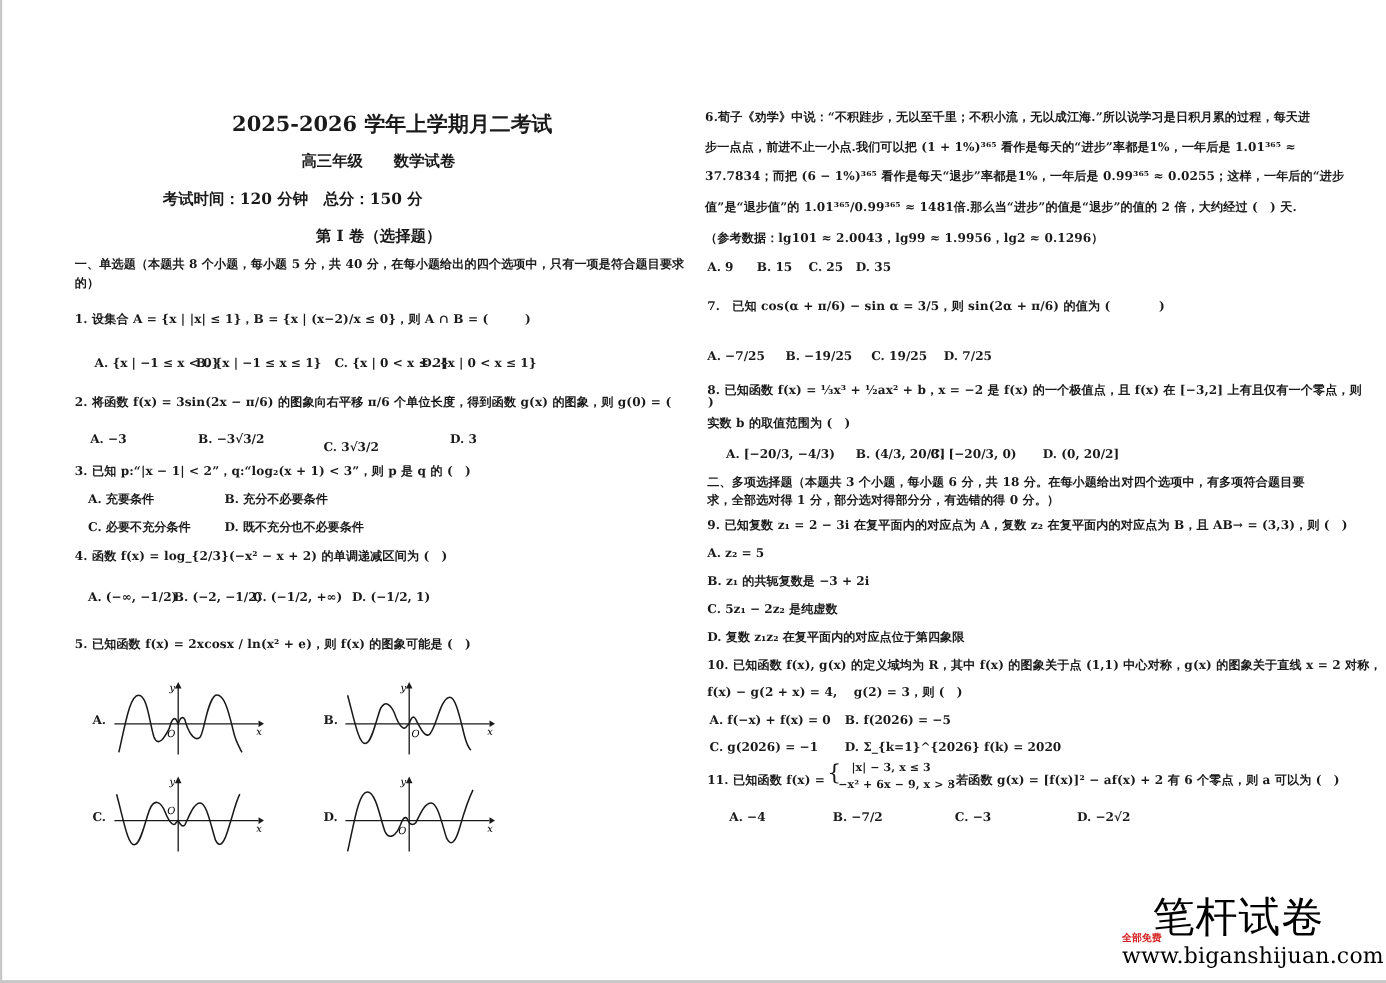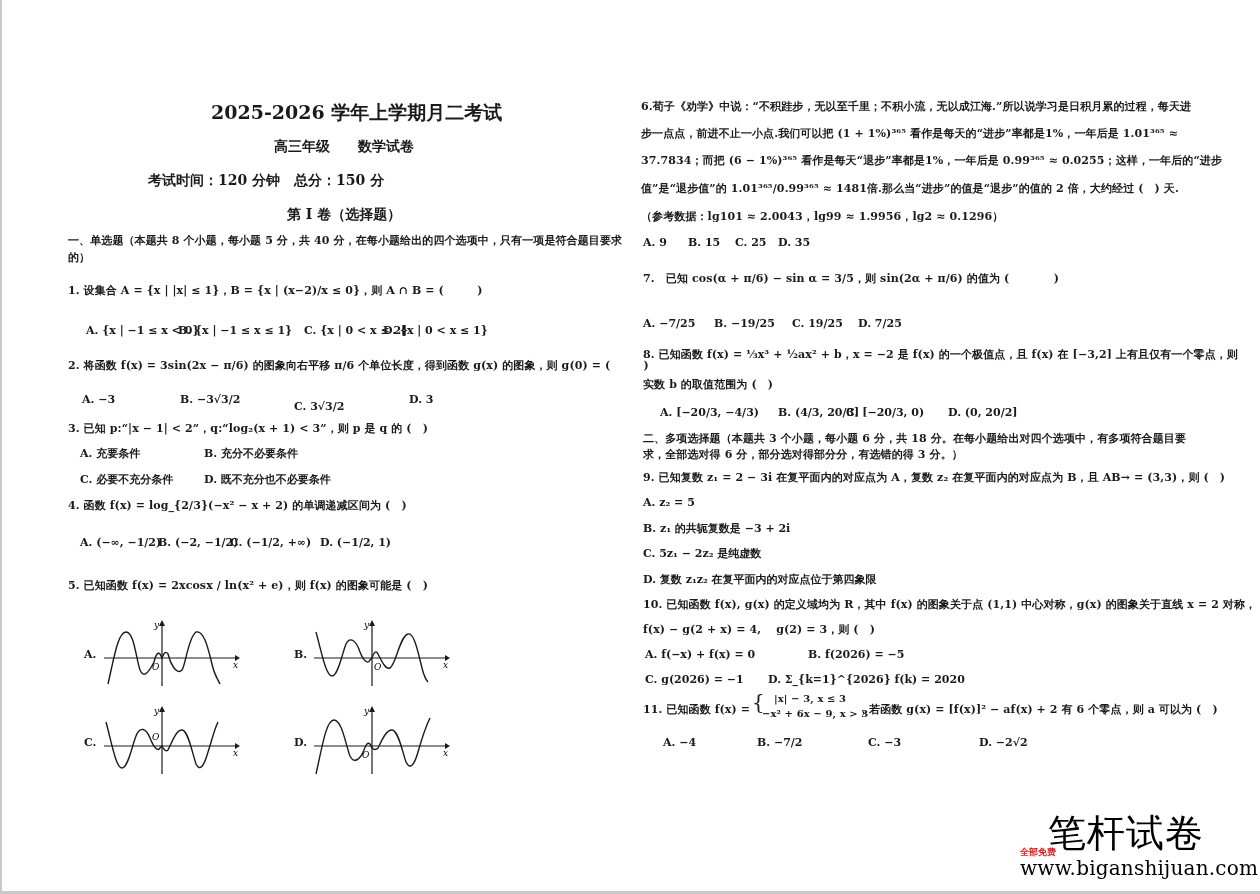--- a/index.html
+++ b/index.html
@@ -130,32 +130,32 @@
 <div class="abs opt" style="left:858px; top:317px;">D. 7/25</div>
 
 <div class="abs q" style="left:643px; top:347px;">8. 已知函数 f(x) = ⅓x³ + ½ax² + b，x = −2 是 f(x) 的一个极值点，且 f(x) 在 [−3,2] 上有且仅有一个零点，则</div>
 <div class="abs q" style="left:643px; top:377px;">实数 b 的取值范围为 (　)</div>
 <div class="abs opt" style="left:660px; top:406px;">A. [−20/3, −4/3)</div>
 <div class="abs opt" style="left:778px; top:406px;">B. (4/3, 20/3]</div>
 <div class="abs opt" style="left:846px; top:406px;">C. [−20/3, 0)</div>
 <div class="abs opt" style="left:948px; top:406px;">D. (0, 20/2]</div>
 
 <div class="abs q" style="left:643px; top:431px;">二、多项选择题（本题共 3 个小题，每小题 6 分，共 18 分。在每小题给出对四个选项中，有多项符合题目要</div>
-<div class="abs q" style="left:643px; top:447px;">求，全部选对得 6 分，部分选对得部分分，有选错的得 3 分。）</div>
+<div class="abs q" style="left:643px; top:447px;">求，全部选对得 1 分，部分选对得部分分，有选错的得 0 分。）</div>
 
 <div class="abs q" style="left:643px; top:470px;">9. 已知复数 z₁ = 2 − 3i 在复平面内的对应点为 A，复数 z₂ 在复平面内的对应点为 B，且 AB→ = (3,3)，则 (　)</div>
 <div class="abs opt" style="left:643px; top:496px;">A. z₂ = 5</div>
 <div class="abs opt" style="left:643px; top:521px;">B. z₁ 的共轭复数是 −3 + 2i</div>
 <div class="abs opt" style="left:643px; top:546px;">C. 5z₁ − 2z₂ 是纯虚数</div>
 <div class="abs opt" style="left:643px; top:572px;">D. 复数 z₁z₂ 在复平面内的对应点位于第四象限</div>
 
 <div class="abs q" style="left:643px; top:597px;">10. 已知函数 f(x), g(x) 的定义域均为 R，其中 f(x) 的图象关于点 (1,1) 中心对称，g(x) 的图象关于直线 x = 2 对称，</div>
 <div class="abs q" style="left:643px; top:622px;">f(x) − g(2 + x) = 4,　 g(2) = 3，则 (　)</div>
 <div class="abs opt" style="left:645px; top:648px;">A. f(−x) + f(x) = 0</div>
-<div class="abs opt" style="left:768px; top:648px;margin-left:40px;">B. f(2026) = −5</div>
+<div class="abs opt" style="left:768px; top:648px;">B. f(2026) = −5</div>
 <div class="abs opt" style="left:645px; top:673px;">C. g(2026) = −1</div>
 <div class="abs opt" style="left:768px; top:673px;">D. Σ_{k=1}^{2026} f(k) = 2020</div>
 
 <div class="abs q" style="left:643px; top:702px;">11. 已知函数 f(x) = </div>
 <div class="abs" style="left:752px; top:692px; font-size:20px; line-height:1;">{</div>
 <div class="abs q" style="left:774px; top:693px; font-size:10px;">|x| − 3, x ≤ 3</div>
 <div class="abs q" style="left:762px; top:708px; font-size:10px;">−x² + 6x − 9, x &gt; 3</div>
 <div class="abs q" style="left:858px; top:702px;">，若函数 g(x) = [f(x)]² − af(x) + 2 有 6 个零点，则 a 可以为 (　)</div>
 <div class="abs opt" style="left:663px; top:736px;">A. −4</div>
 <div class="abs opt" style="left:757px; top:736px;">B. −7/2</div>

